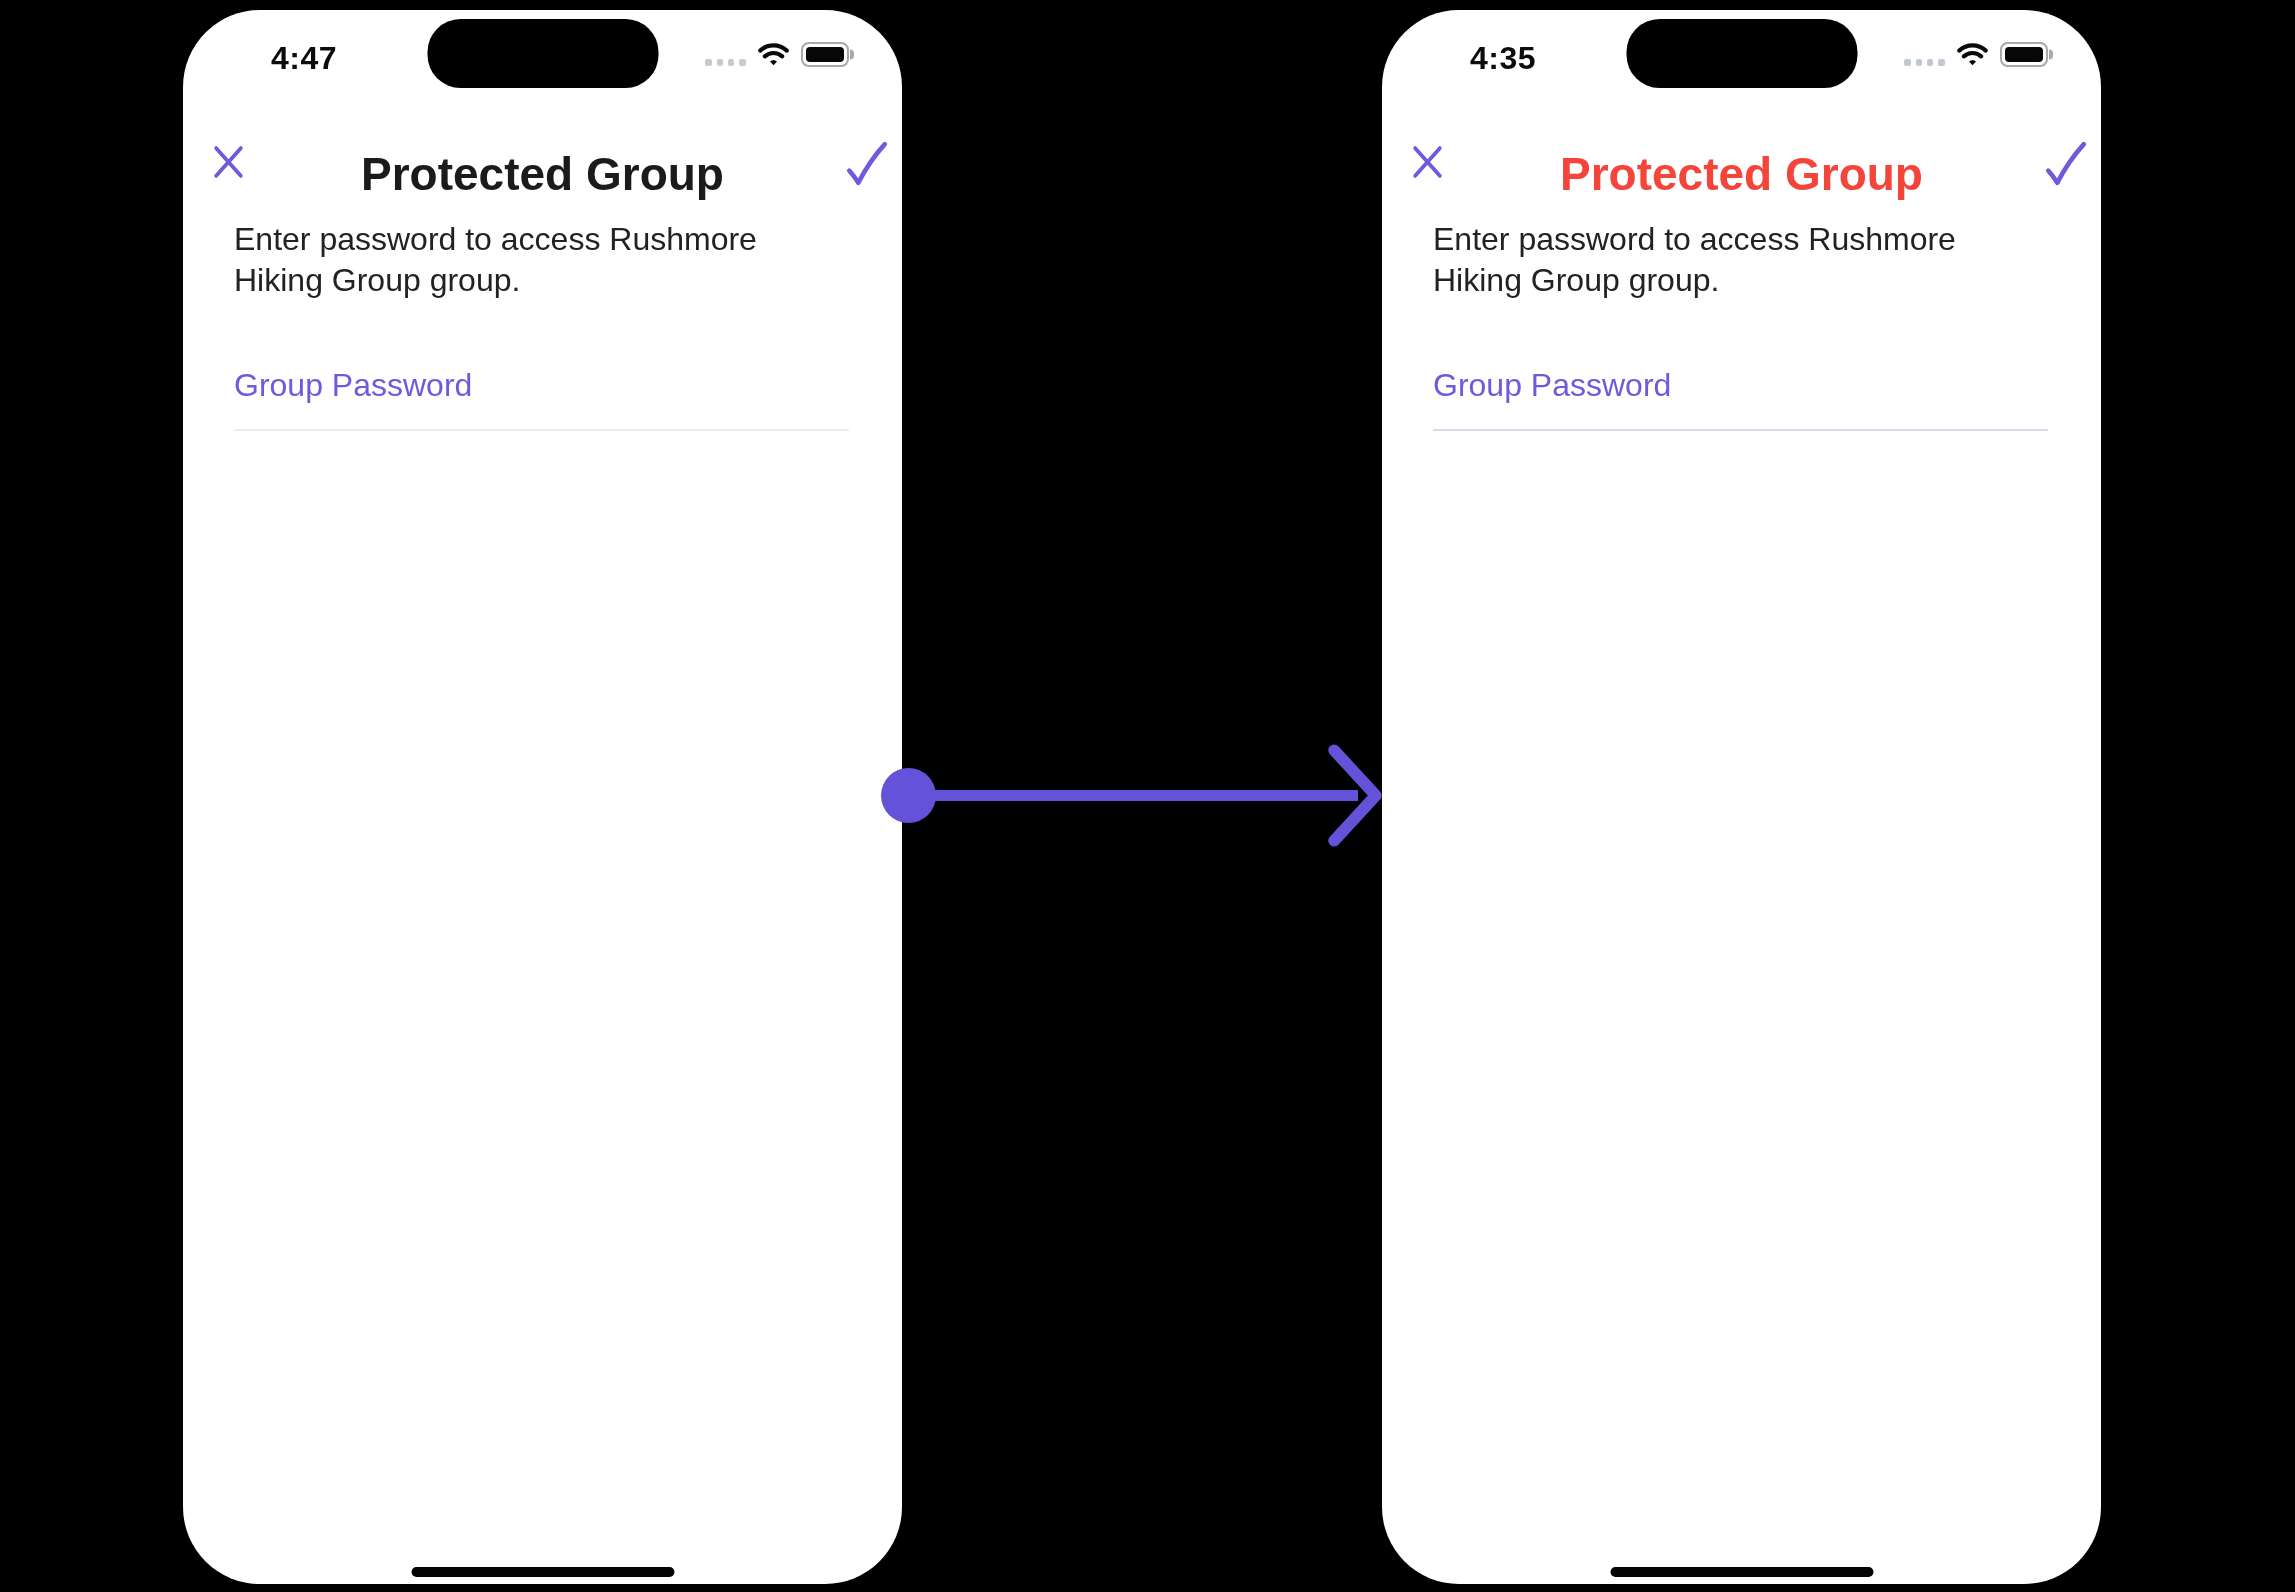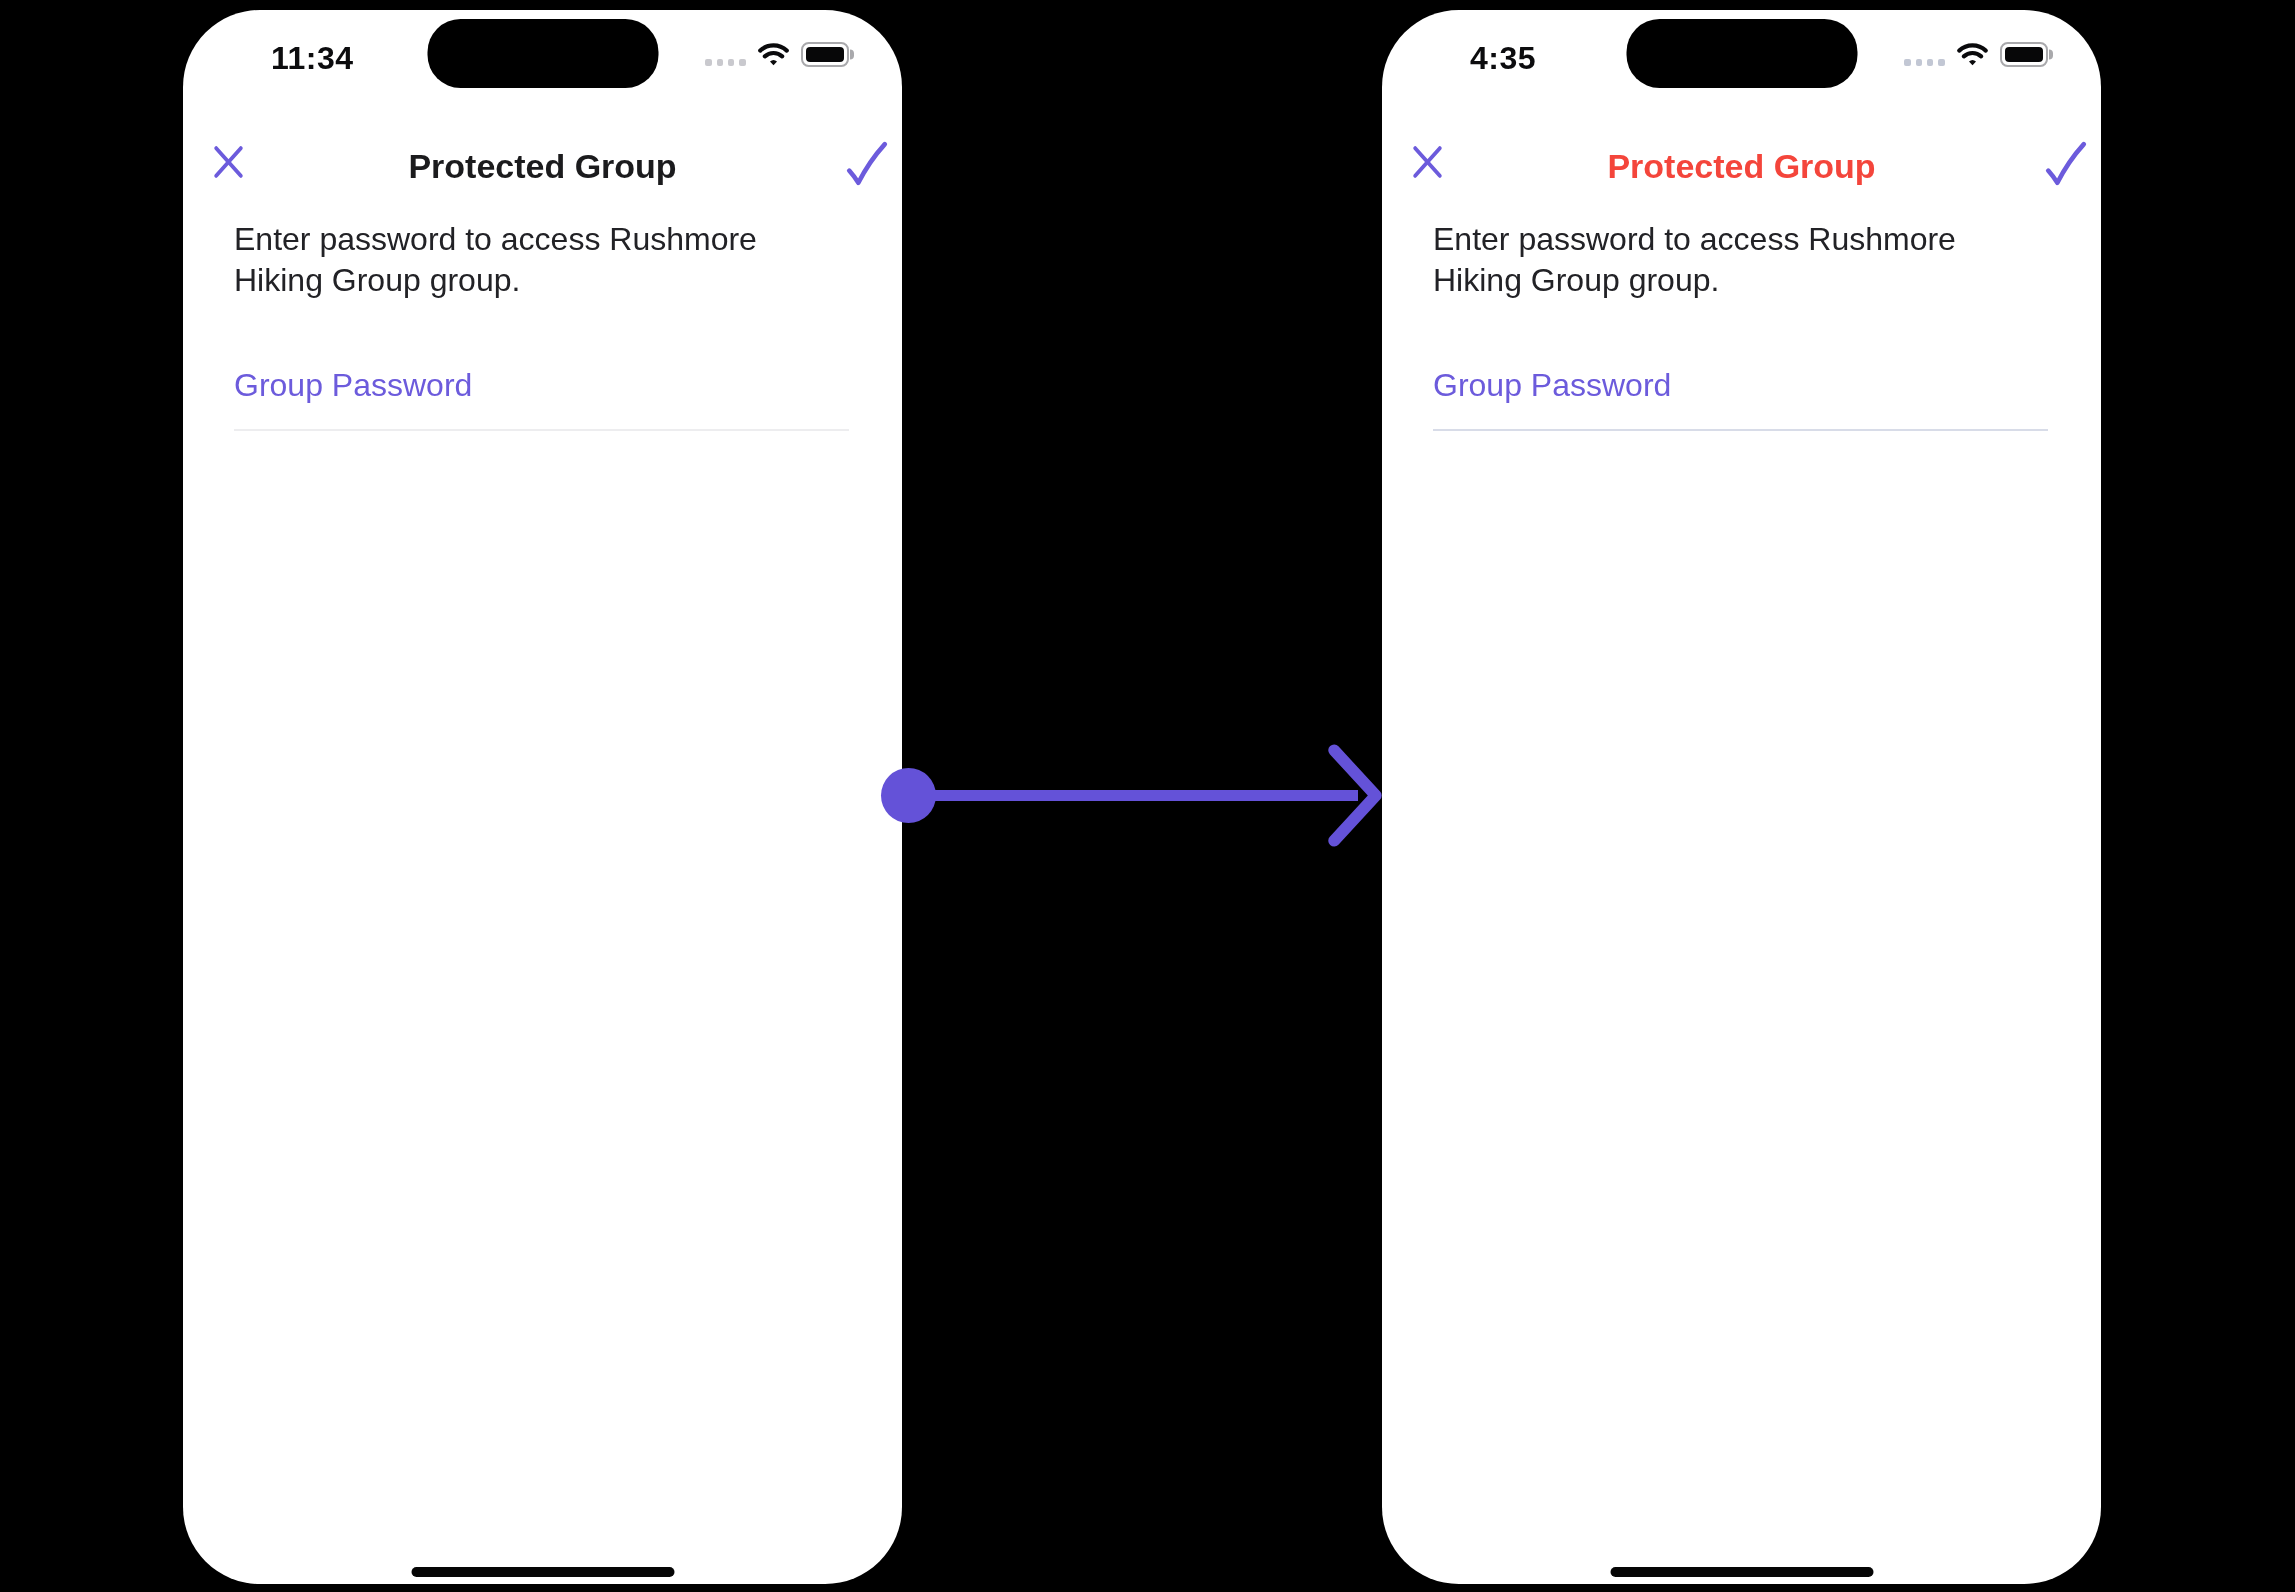--- a/index.html
+++ b/index.html
@@ -81,21 +81,21 @@
     background: #A9A9AC;
     border-radius: 0 4.6px 4.6px 0;
   }
 
   
   .nav-title {
     position: absolute;
     left: 0; right: 0;
     top: 137px;
     text-align: center;
-    font-size: 34px;
+    font-size: 46px;
     font-weight: 600;
     color: #1B1B1D;
   }
   .phone-right .nav-title { color: #F4453B; }
   .nav-btn {
     position: absolute;
     background: none;
     border: none;
     padding: 0;
     cursor: pointer;
@@ -163,21 +163,21 @@
     left: 1327px; top: 743px;
     width: 61px; height: 105px;
   }
 </style>
 </head>
 <body>
 
 <div class="phone phone-left">
   <div class="island"></div>
 
-  <span class="time">11:34</span>
+  <span class="time">4:47</span>
 
   <div class="status-icons">
     <div class="cell-dots">
       <i></i>
         <i></i>
         <i></i>
         <i></i>
     </div>
     <svg width="33" height="23" viewBox="0 0 24 17">
       <path d="M2.2 5.6 A14.6 14.6 0 0 1 21.8 5.6" fill="none" stroke="#0A0A0C" stroke-width="3.1" stroke-linecap="round"></path>

